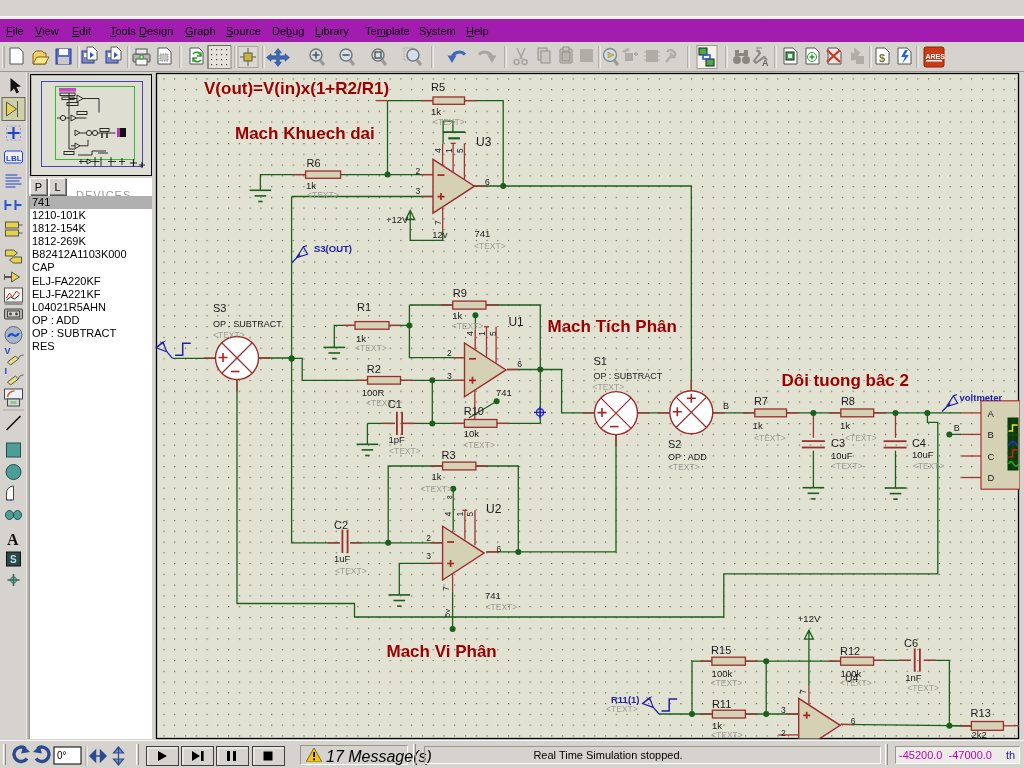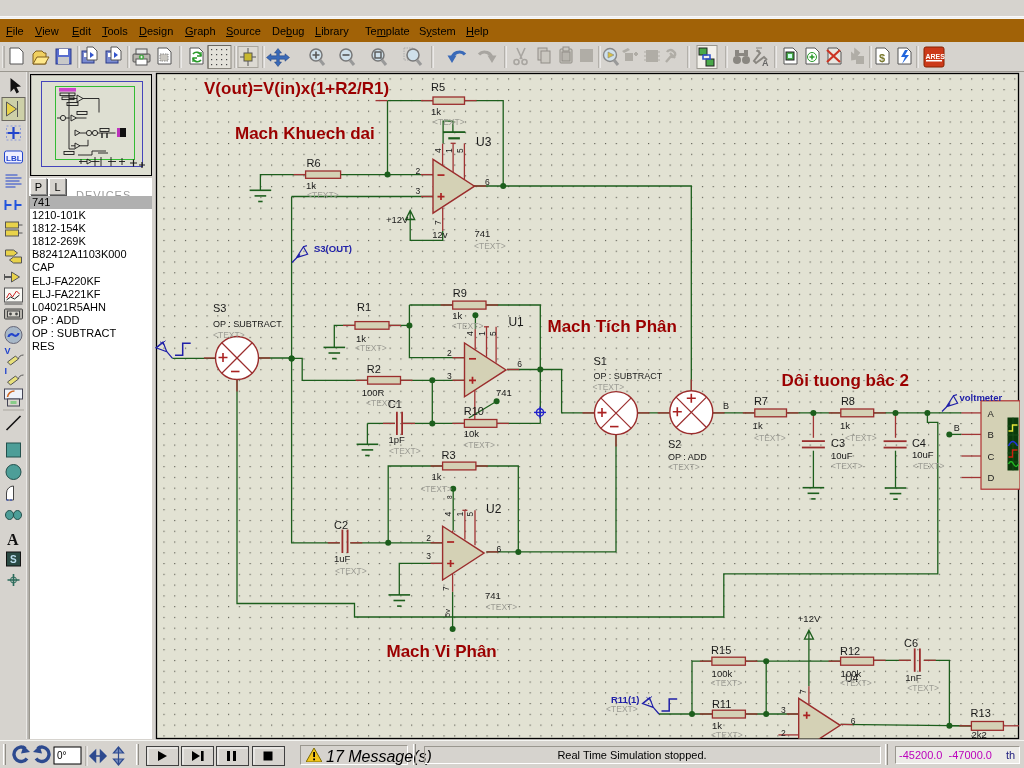--- a/index.html
+++ b/index.html
@@ -7,21 +7,21 @@
 .abs{position:absolute;}
 #title{left:0;top:16px;width:1024px;height:18px;
  background:linear-gradient(#fdfdfd,#dcdce2 20%,#c6c6cf 55%,#b2b2bd 85%,#a2a2ae);
  border-bottom:1px solid #8a8a96;}
 #title .txt{position:absolute;left:22px;top:1px;font-size:13px;font-weight:bold;color:#111;margin-top:8px;}
 #icon{position:absolute;left:4px;top:2px;width:14px;height:14px;background:#2222cc;border:1px solid #8888dd;
  color:#fff;font-size:9px;font-weight:bold;text-align:center;line-height:13px;}
 .wbtn{position:absolute;top:2px;width:16px;height:14px;border-radius:3px;
  border:1px solid #6d6d7a;background:linear-gradient(#f8f8fa,#c9c9d2 60%,#b0b0bc);
  color:#333;font-size:9px;text-align:center;line-height:12px;font-weight:bold;}
-#menub{left:0;top:18px;width:1024px;height:24px;background:#a16207;border-top:1px solid #f5f5f2;}
+#menub{left:0;top:18px;width:1024px;height:24px;background:#a21caf;border-top:1px solid #f5f5f2;}
 #menub span{position:absolute;top:6px;font-size:11px;color:#000;}
 u{text-decoration:underline;}
 #toolb{left:0;top:42px;width:1024px;height:30px;background:#d6d3ce;border-bottom:1px solid #9a978f;}
 #lpanel{left:0;top:72px;width:51px;height:667px;background:#d6d3ce;}
 #ovw{left:30px;top:74px;width:122px;height:102px;background:#dedfd2;border:1px solid #000;
  box-shadow:inset 1px 1px 0 #b5b2aa;}
 #plhead{left:29px;top:178px;width:123px;height:18px;background:#fff;}
 .pbtn{position:absolute;top:0px;width:17px;height:17px;border:1px solid #888;
  border-top-color:#fff;border-left-color:#fff;background:#d6d3ce;font-size:11px;
  text-align:center;line-height:16px;color:#000;box-shadow:1px 1px 0 #555;}
@@ -48,21 +48,21 @@
         </g>
       </svg></div>
  <div class="wbtn" style="left:1005px;background:linear-gradient(#eb9b80,#d96a52 40%,#c04a34);border-color:#7a2a1a;"><svg width="14" height="12">
         <path d="M3.5 2 L10.5 10 M10.5 2 L3.5 10" stroke="#fff" stroke-width="2"></path>
       </svg></div>
 </div>
 <div class="abs" id="menub">
 <span style="left:6px"><u>F</u>ile</span>
 <span style="left:35px"><u>V</u>iew</span>
 <span style="left:72px"><u>E</u>dit</span>
-<span style="left:102px"><u>T</u>ools</span>
+<span style="left:110px"><u>T</u>ools</span>
 <span style="left:139px"><u>D</u>esign</span>
 <span style="left:185px"><u>G</u>raph</span>
 <span style="left:226px"><u>S</u>ource</span>
 <span style="left:272px">De<u>b</u>ug</span>
 <span style="left:315px"><u>L</u>ibrary</span>
 <span style="left:365px">Te<u>m</u>plate</span>
 <span style="left:419px">S<u>y</u>stem</span>
 <span style="left:466px"><u>H</u>elp</span>
 </div>
 <div class="abs" id="toolb"><svg width="1024" height="30" viewBox="0 0 1024 30">
@@ -843,17 +843,17 @@
 </svg>
     <div class="sunk" style="left:300px;top:4px;width:108px;height:20px;"></div>
     <svg class="abs" style="left:306px;top:7px" width="16" height="14" viewBox="0 0 16 14">
       <path d="M8 0 L16 14 H0 Z" fill="#f4c518" stroke="#7a6a00"></path>
       <rect x="7.2" y="4" width="1.8" height="5" fill="#000"></rect>
       <rect x="7.2" y="10.5" width="1.8" height="1.8" fill="#000"></rect>
     </svg>
     <div class="abs" style="left:326px;top:7px;font-size:16px;font-style:italic;">17 Message(s)</div>
     <div class="grip" style="left:413px;top:3px;height:21px;"></div>
     <div class="sunk" style="left:424px;top:5px;width:457px;height:18px;"></div>
-    <div class="abs" style="left:424px;top:8px;width:368px;text-align:center;font-size:11px;margin-left:24px;">Real Time Simulation stopped.</div>
+    <div class="abs" style="left:424px;top:8px;width:368px;text-align:center;font-size:11px;">Real Time Simulation stopped.</div>
     <div class="grip" style="left:885px;top:3px;height:21px;"></div>
     <div class="sunk" style="left:895px;top:5px;width:125px;height:18px;background:#ecebe7;"></div>
     <div class="abs" style="left:899px;top:8px;font-size:11px;color:#bb00bb;text-align:center;">-45200.0&nbsp;&nbsp;-47000.0</div>
     <div class="abs" style="left:1006px;top:8px;font-size:11px;color:#202080;">th</div>
   </div>
 </body></html>

